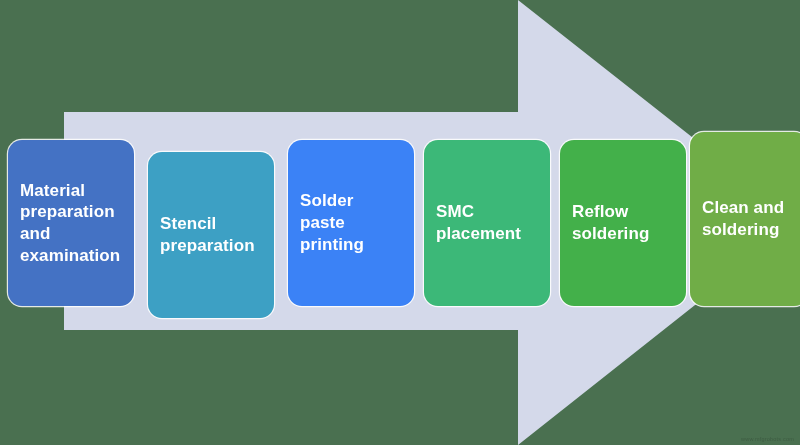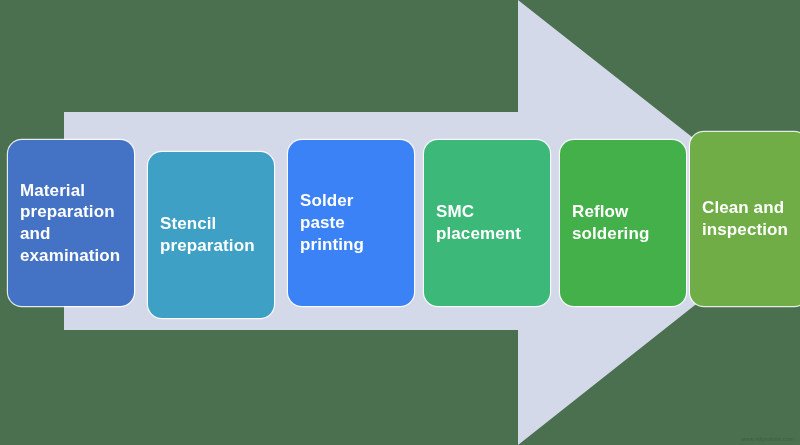--- a/index.html
+++ b/index.html
@@ -95,20 +95,20 @@
 placement</span>
     </div>
 
     <div class="step-box" style="left: 560px; top: 140px; width: 126px; height: 166px; background: rgb(67, 176, 74);">
       <span class="step-label">Reflow
 soldering</span>
     </div>
 
     <div class="step-box" style="left: 690px; top: 132px; width: 118px; height: 174px; background: rgb(112, 173, 71);">
       <span class="step-label">Clean and
-inspection</span>
+soldering</span>
     </div>
 
   </div>
 
   <div id="watermark">www.mfgrobots.com</div>
 
 </div>
 
 </body></html>

